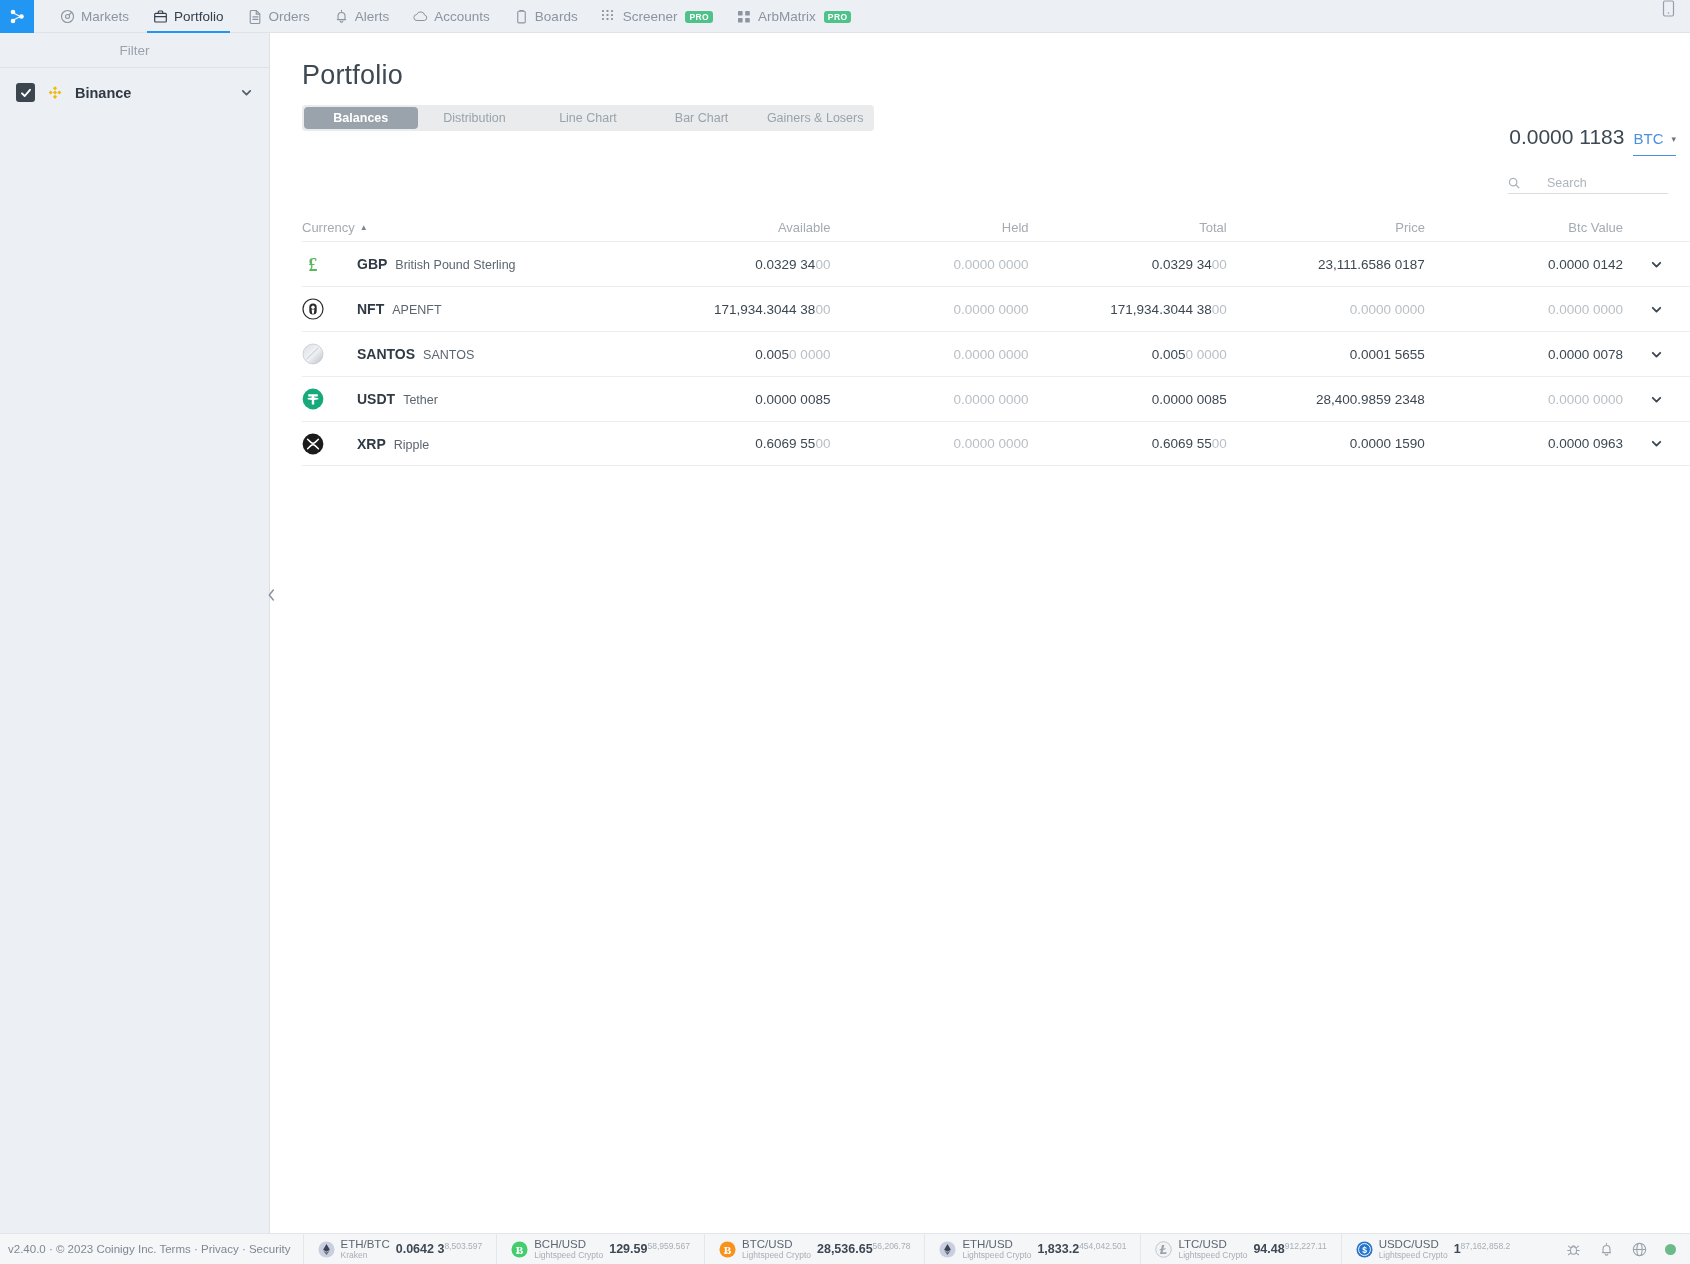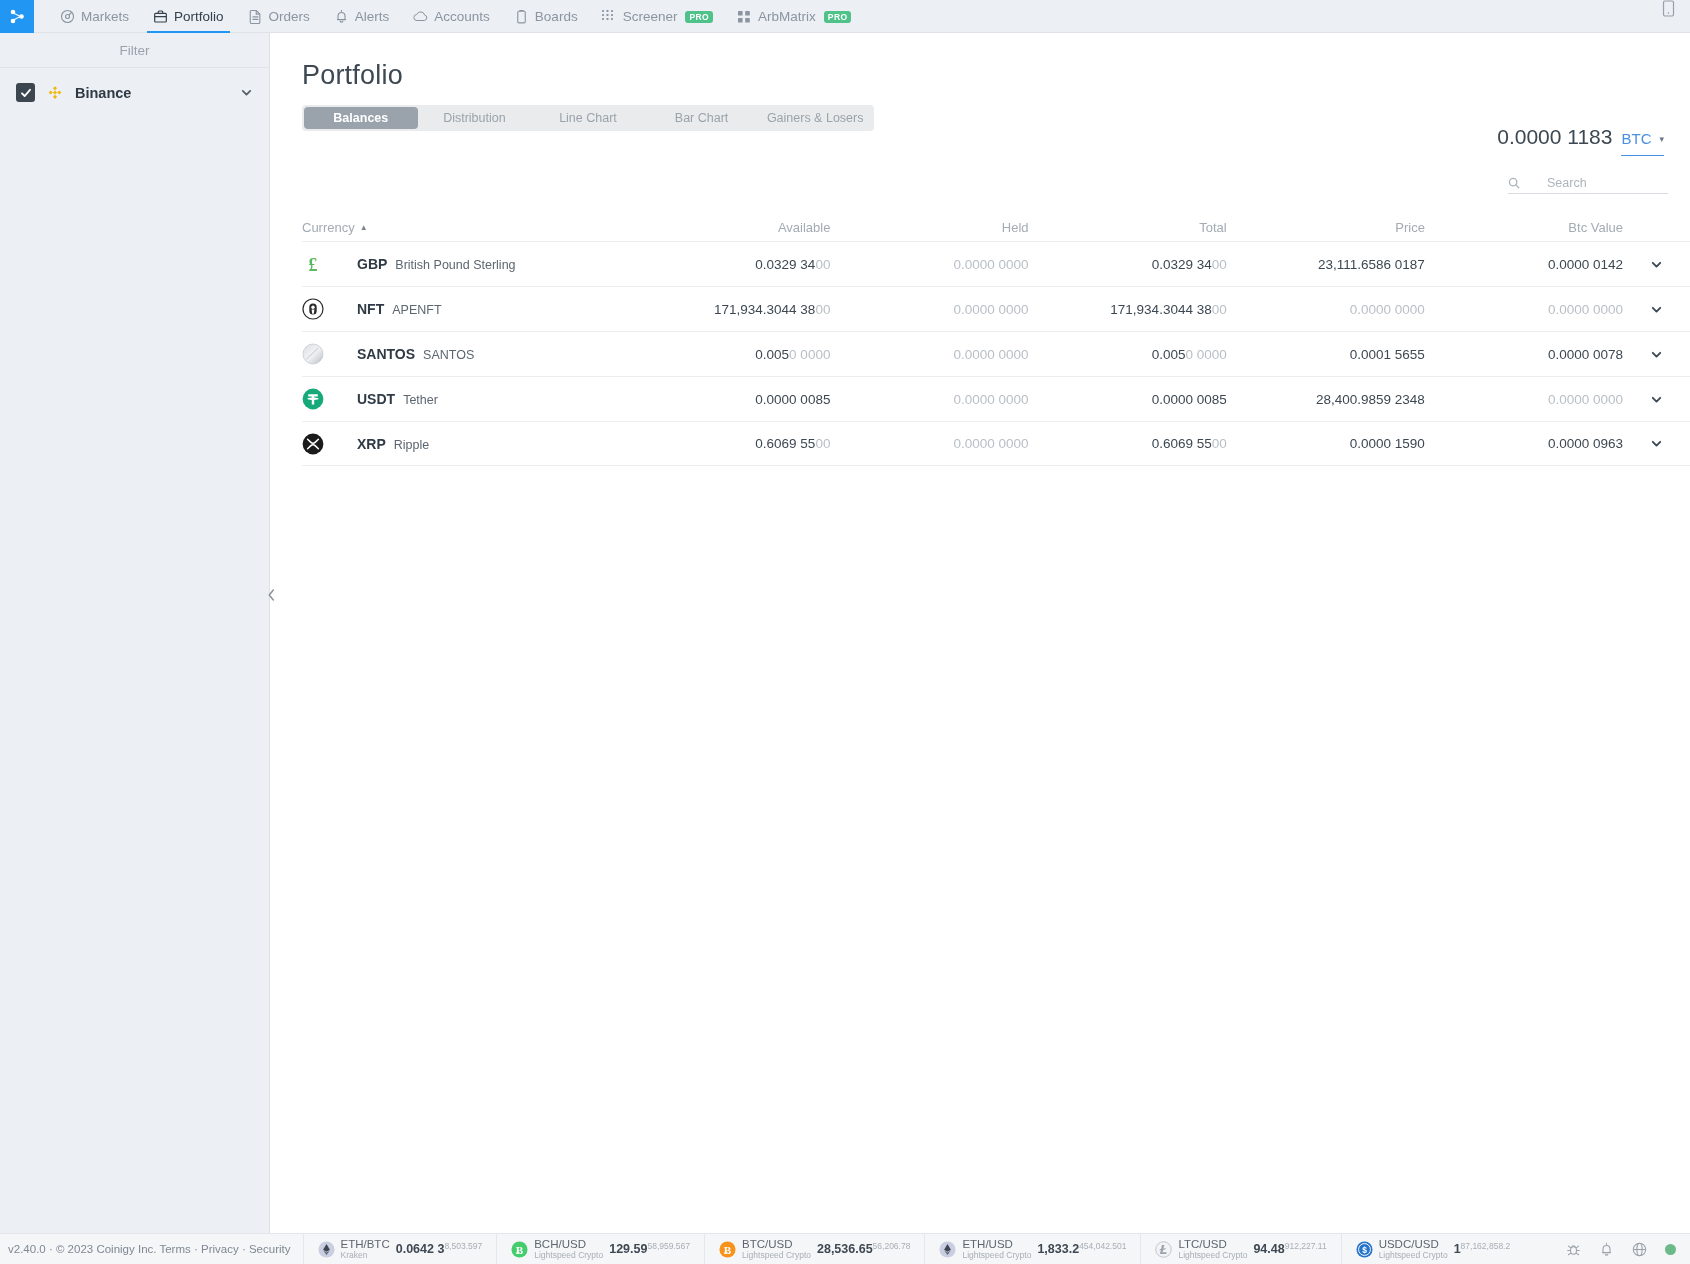--- a/index.html
+++ b/index.html
@@ -102,21 +102,21 @@
     display: flex; align-items: stretch; padding: 2px;
   }
   .tab {
     flex: 1; display: flex; align-items: center; justify-content: center;
     font-size: 12.5px; color: #9aa3ab; border-radius: 4px; cursor: pointer;
   }
   .tab.active { background: #9aa3ab; color: #fff; font-weight: bold; }
 
   
   #balance-area {
-    position: absolute; right: 26px; top: 92px; text-align: right;
+    position: absolute; right: 14px; top: 92px; text-align: right;
   }
   #balance-line { display: flex; align-items: baseline; justify-content: flex-end; gap: 9px; }
   #balance-value { font-size: 21px; color: #3d4852; }
   #balance-cur-wrap {
     display: flex; align-items: center; gap: 8px;
     border-bottom: 1.5px solid #4a90e2; padding-bottom: 8px; cursor: pointer;
   }
   #balance-cur { font-size: 15px; color: #4a90e2; }
   #balance-caret { color: #6b7682; font-size: 9px; }
 

